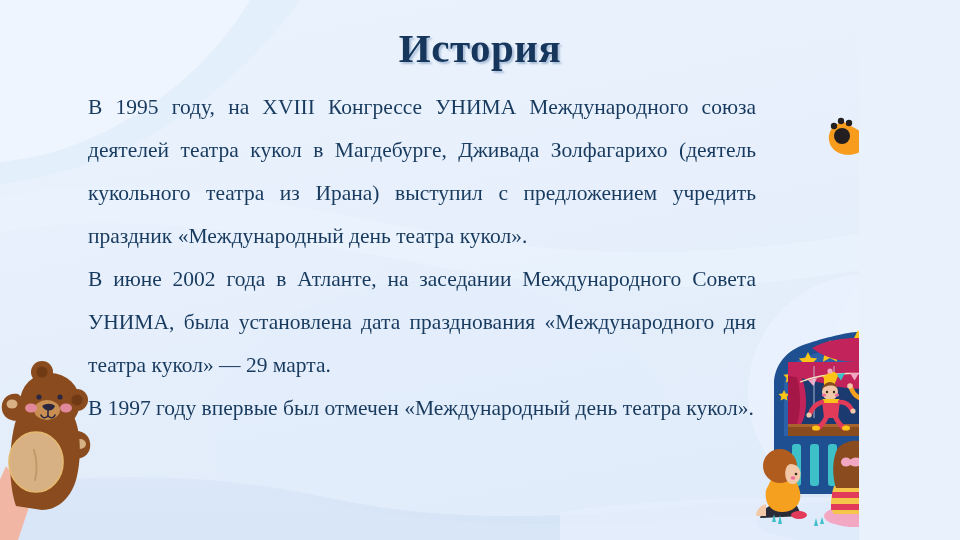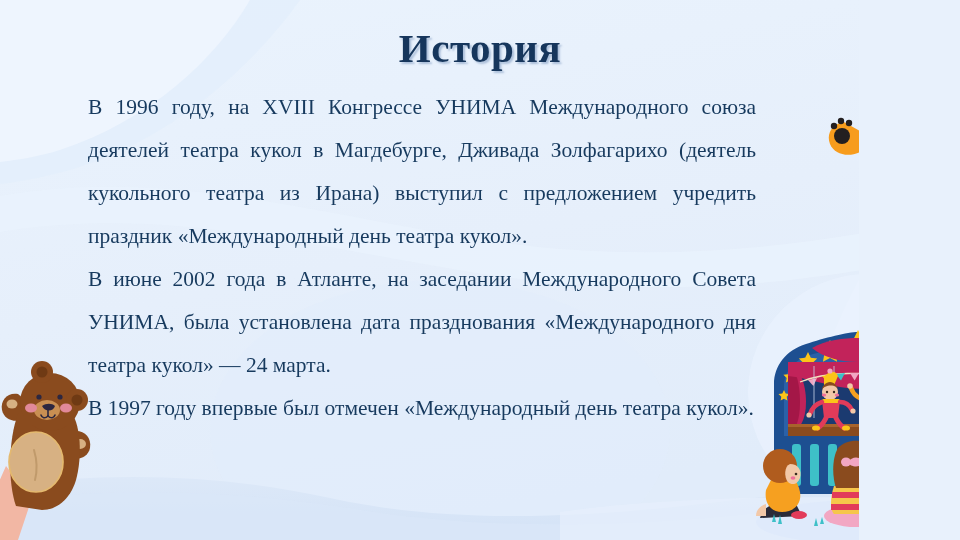--- a/index.html
+++ b/index.html
@@ -90,22 +90,22 @@
     <path d="M0,486 C120,470 230,476 330,498 C440,522 560,520 700,504
              C800,492 880,486 960,488 L960,540 L0,540 Z" fill="url(#waveGrad2)" opacity="0.95"></path>
     <path d="M0,500 C140,486 250,492 360,510 C470,528 600,528 730,516
              C830,506 890,502 960,504 L960,540 L0,540 Z" fill="#d9e6f8" opacity="0.85"></path>
     <path d="M560,512 C660,498 790,494 960,500 L960,540 L560,540 Z" fill="#e7f0fc" opacity="0.7"></path>
   </svg>
 
   <div id="title">История</div>
 
   <div id="body-text">
-    <p class="para">В 1996 году, на XVIII Конгрессе УНИМА Международного союза деятелей театра кукол в Магдебурге, Дживада Золфагарихо (деятель кукольного театра из Ирана) выступил с предложением учредить праздник «Международный день театра кукол».</p>
-    <p class="para">В июне 2002 года в Атланте, на заседании Международного Совета УНИМА, была установлена дата празднования «Международного дня театра кукол» — 24 марта.</p>
+    <p class="para">В 1995 году, на XVIII Конгрессе УНИМА Международного союза деятелей театра кукол в Магдебурге, Дживада Золфагарихо (деятель кукольного театра из Ирана) выступил с предложением учредить праздник «Международный день театра кукол».</p>
+    <p class="para">В июне 2002 года в Атланте, на заседании Международного Совета УНИМА, была установлена дата празднования «Международного дня театра кукол» — 29 марта.</p>
     <p class="para">В 1997 году впервые был отмечен «Международный день театра кукол».</p>
   </div>
 
   <svg id="tiger" viewBox="0 0 140 245" aria-hidden="true">
 
     <path d="M92,186 C104,190 120,198 132,212 L140,245 L86,245 C84,224 86,202 92,186 Z" fill="#f4b6a0"></path>
 
     <path d="M18,126 C6,128 0,138 4,148 C8,158 22,162 34,156 L46,142 Z" fill="#f79c1d"></path>
     <circle cx="16" cy="140" r="8" fill="#231f20"></circle>
     <circle cx="8" cy="130" r="3.2" fill="#231f20"></circle>

